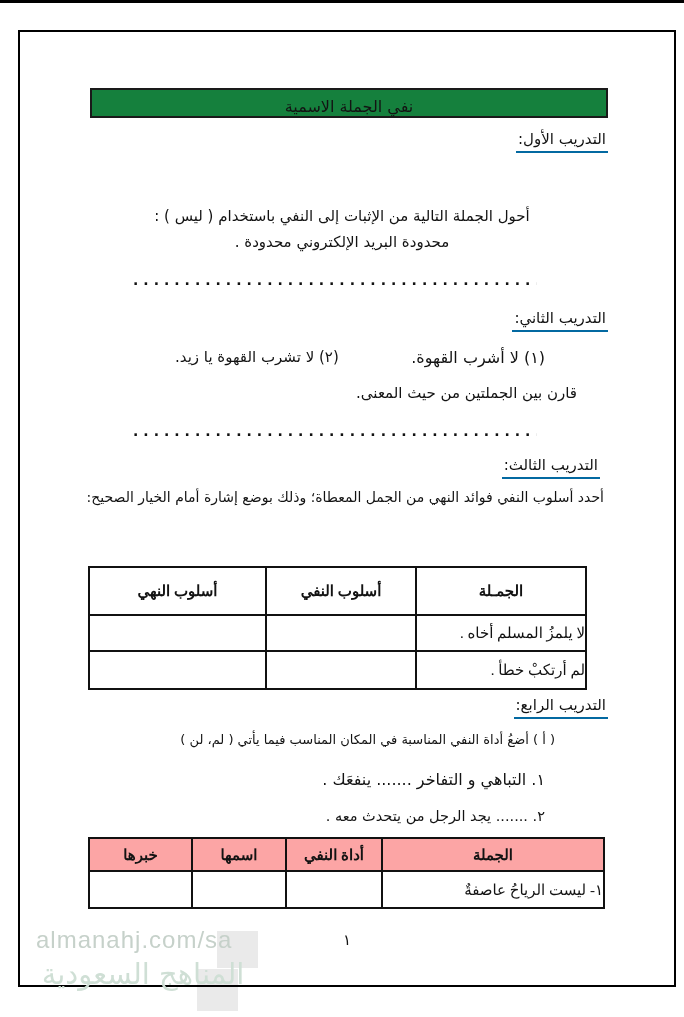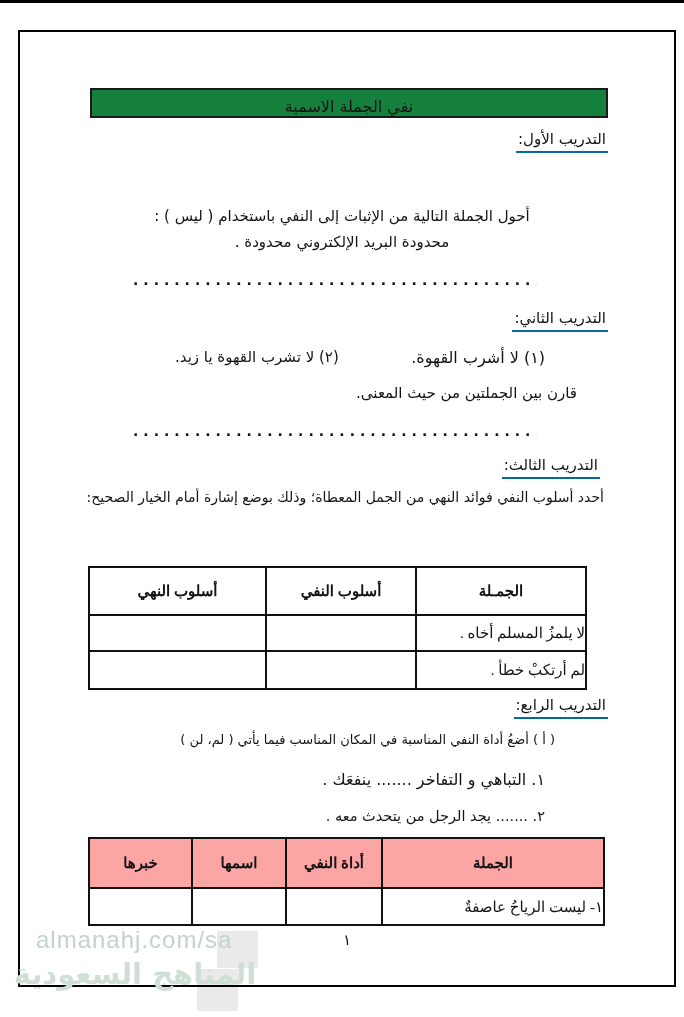--- a/index.html
+++ b/index.html
@@ -74,23 +74,23 @@
   .page-number {
     position: absolute; left: 330px; top: 931px; width: 34px;
     text-align: center; font-size: 15px;
   }
   .wm-url {
     position: absolute; left: 36px; top: 926px;
     font-family: "Liberation Sans", sans-serif;
     font-size: 24px; color: #c6d1ca; letter-spacing: 1px;
   }
   .wm-logo {
-    position: absolute; left: 12px; top: 957px; width: 246px;
+    position: absolute; left: 20px; top: 957px; width: 246px;
     direction: rtl; text-align: center;
-    font-size: 29px; font-weight: bold;
+    font-size: 29px; font-weight: normal;
     color: #cfdfd5;
     z-index: 3;
   }
 </style>
 </head>
 <body>
 
 <div class="page">
 
   <div class="top-black-bar"></div>
@@ -139,21 +139,21 @@
     </table>
 
   <div class="ex-heading" style="top:696px; right:76px;">التدريب الرابع:</div>
   <div class="line" style="top:732px; right:129px; font-size:13px;">( أ ) أضعُ أداة النفي المناسبة في المكان المناسب فيما يأتي ( لم، لن )</div>
   <div class="line" style="top:770px; right:139px; font-size:16px;">١. التباهي و التفاخر ....... ينفعَك .</div>
   <div class="line" style="top:808px; right:139px; font-size:14.5px;">٢. ....... يجد الرجل من يتحدث معه .</div>
 
   <table class="ws t2" style="left:88px; top:837px;">
     <tbody>
         <tr>
-      <th style="width:222px; height:50px;">الجملة</th>
+      <th style="width:222px; height:33px;">الجملة</th>
       <th style="width:96px;">أداة النفي</th>
       <th style="width:94px;">اسمها</th>
       <th style="width:103px;">خبرها</th>
     </tr>
     <tr>
       <td class="sentence" style="height:37px;">١- ليست الرياحُ عاصفةٌ</td>
       <td></td>
       <td></td>
       <td></td>
     </tr>

